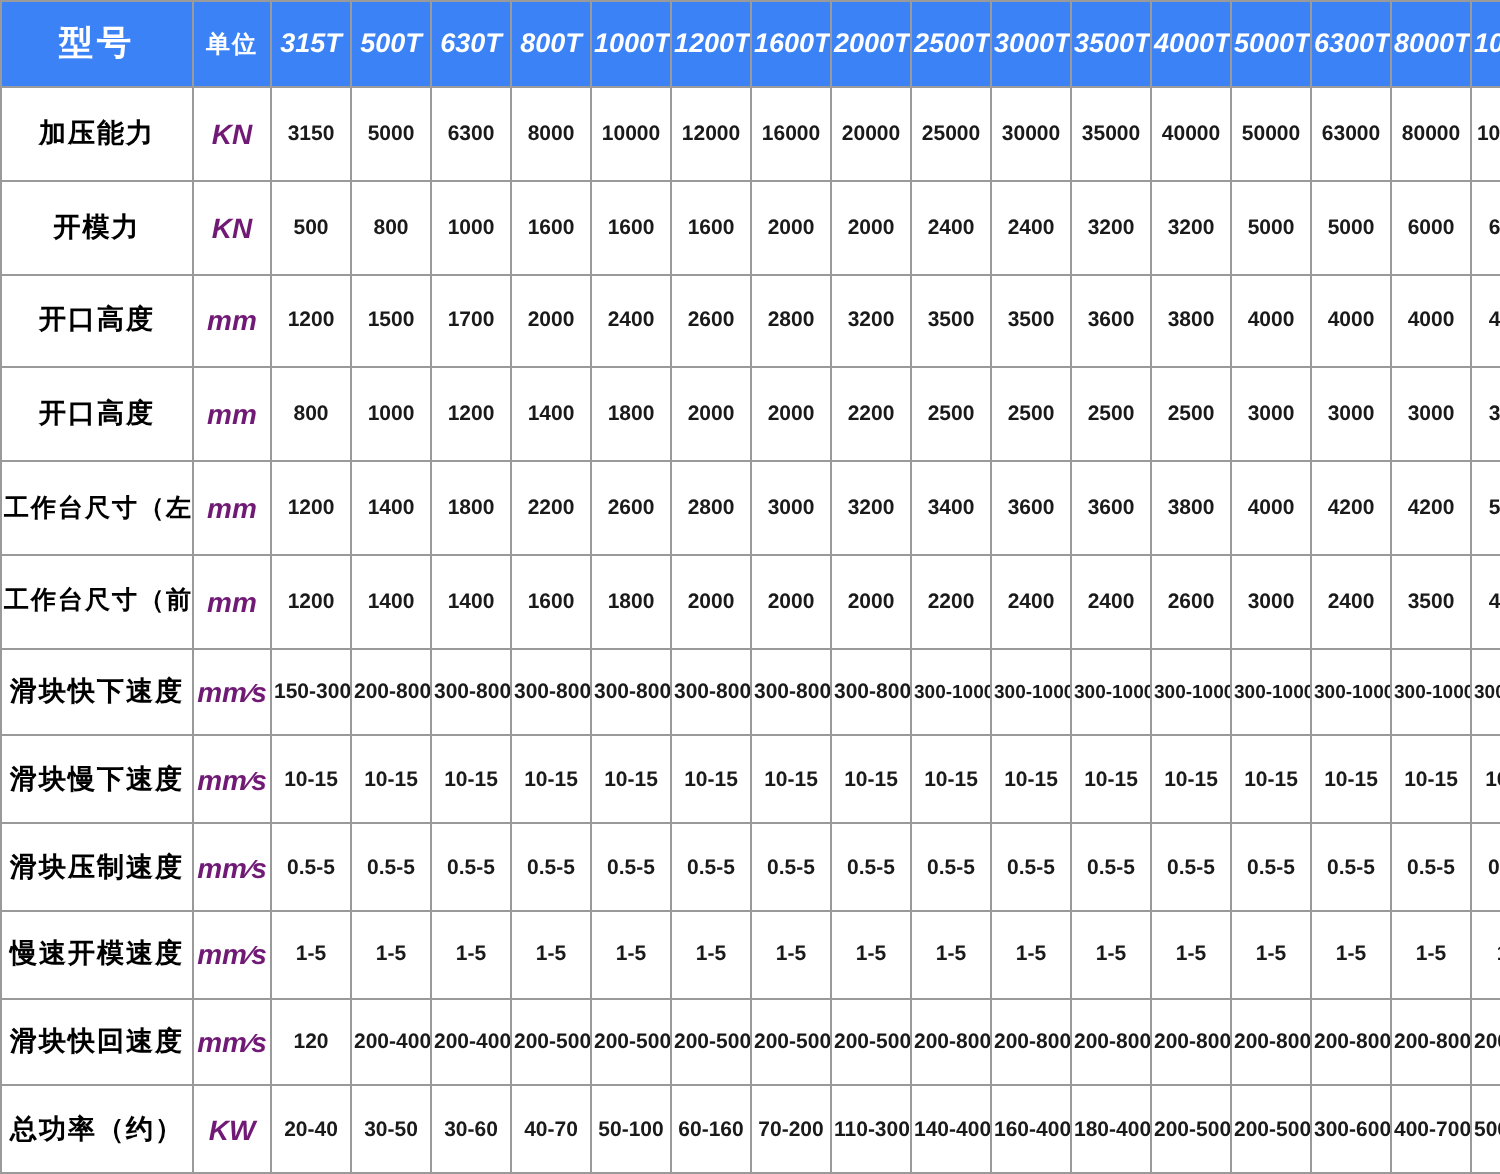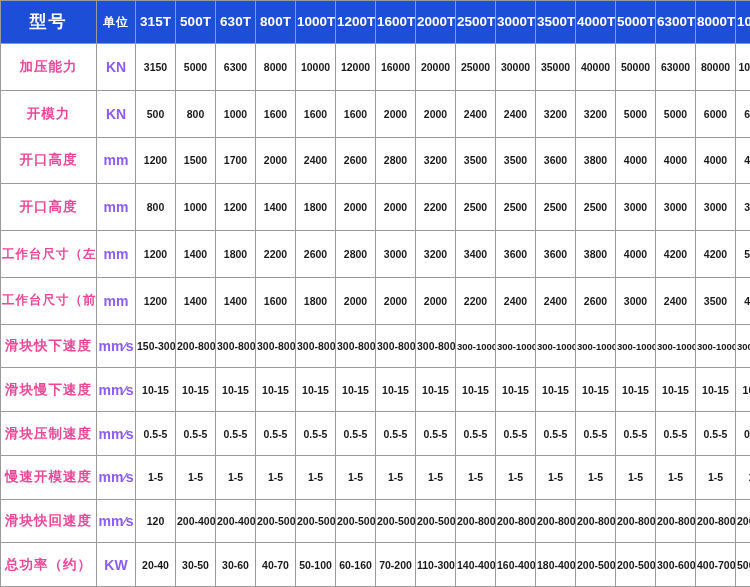--- a/index.html
+++ b/index.html
@@ -22,45 +22,46 @@
   #spec-table td, #spec-table th {
     border: 1px solid #9a9a9a;
     text-align: center;
     vertical-align: middle;
     padding: 0 1px;
     overflow: hidden;
     white-space: nowrap;
   }
   
   thead th {
-    background: #1d4ed8;
+    background: #3b82f6;
     color: #ffffff;
     font-weight: bold;
     border-color: #2fb14a;
     border-right-color: #b9e3c2;
     height: 42px;
     line-height: 42px;
   }
   thead th.h-model  { font-size: 17px; letter-spacing: 2px; }
   thead th.h-unit   { font-size: 12px; letter-spacing: 1px; }
-  thead th.h-spec   { font-size: 13.5px; }
+  thead th.h-spec   { font-size: 13.5px; font-style: italic; }
   thead th:last-child { border-right-color: #2fb14a; }
 
   
   tbody td { background: #ffffff; color: #1a1a1a; }
   td.c-name {
     font-size: 13.5px;
     font-weight: bold;
     letter-spacing: 1px;
-    color: #ec4899;
+    color: #000000;
   }
   td.c-unit {
     font-size: 14px;
     font-weight: bold;
-    color: #8b5cf6;
+    color: #701a75;
+    font-style: italic;
   }
   td.c-val {
     font-size: 10.5px;
     font-weight: bold;
     color: #1a1a1a;
   }
   td.c-val.narrow { font-size: 9.5px; margin-top: 48px; }
   .frac {
     display: inline-block;
     white-space: nowrap;

